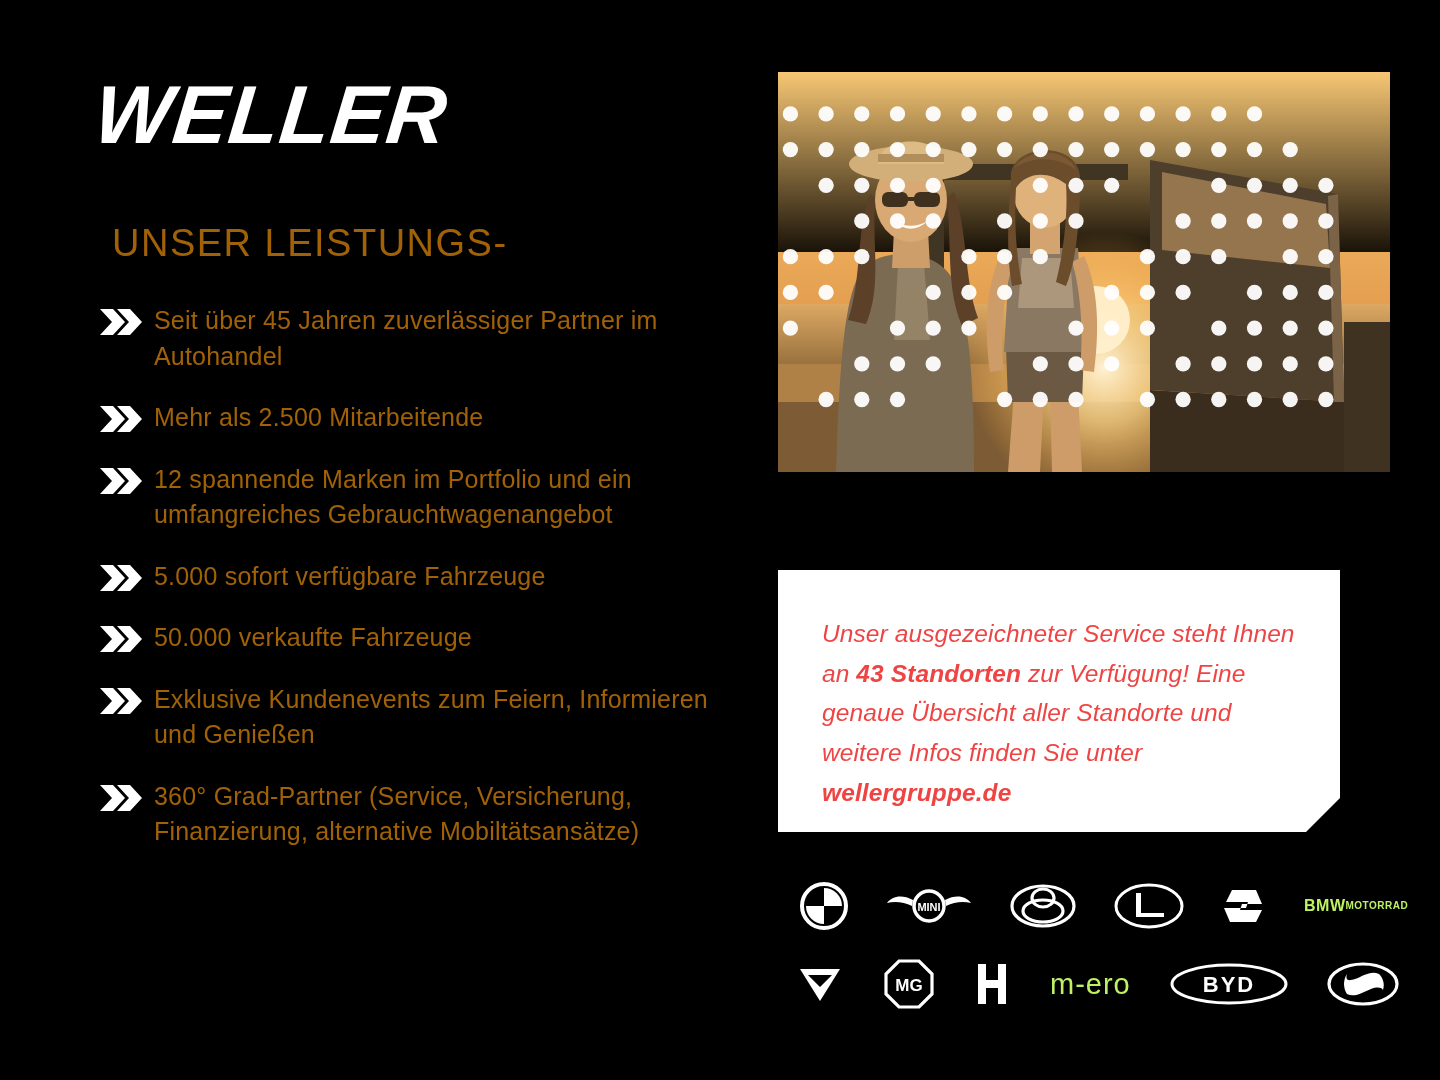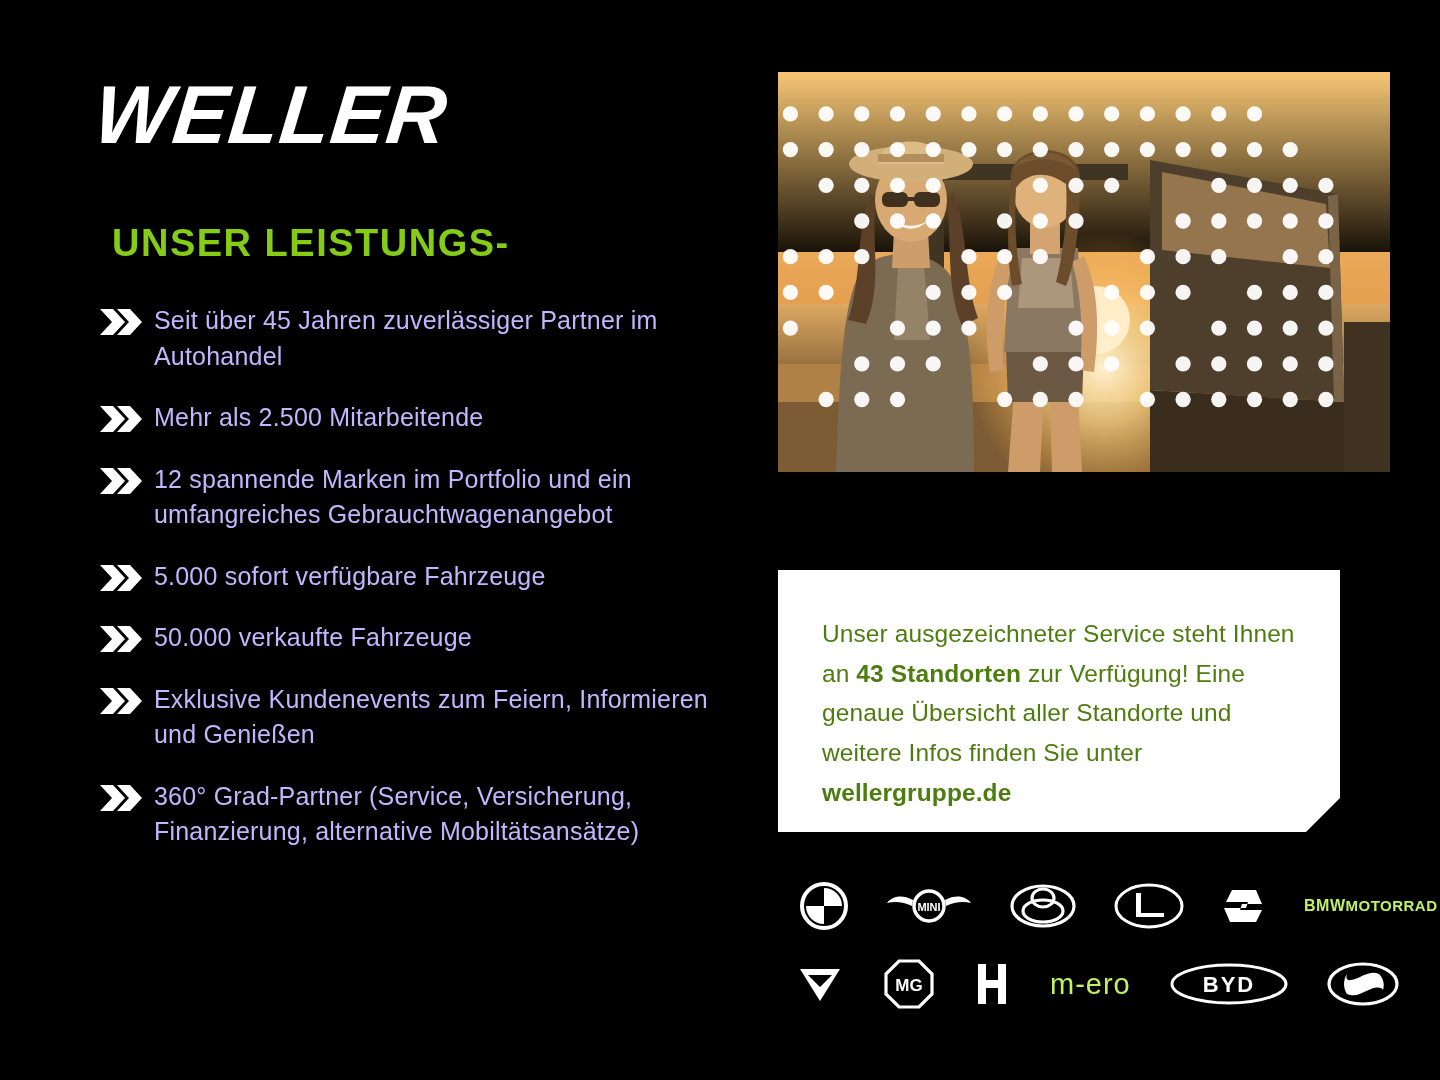--- a/index.html
+++ b/index.html
@@ -27,23 +27,23 @@
     font-size: 82px;
     font-weight: 700;
     letter-spacing: 1px;
     font-style: italic;
     transform: skewX(-6deg);
     line-height: 1;
     margin-left: 0px;
     margin-top: 14px;
   }
   .headline {
-    color: #84cc16;
+    color: #a16207;
     font-size: 38px;
-    font-weight: 700;
+    font-weight: 400;
     letter-spacing: 1.5px;
     line-height: 1.35;
     margin-top: 62px;
     margin-left: 17px;
   }
   .promise-list {
     margin-top: 34px;
     margin-left: 5px;
     list-style: none;
   }
@@ -53,21 +53,21 @@
     margin-bottom: 26px;
   }
   .chev {
     flex: 0 0 auto;
     width: 46px;
     margin-top: 6px;
     margin-right: 8px;
     display: block;
   }
   .promise-text {
-    color: #c4b5fd;
+    color: #a16207;
     font-size: 25px;
     line-height: 1.42;
     letter-spacing: 0.2px;
     max-width: 560px;
   }
 
   
   .right {
     position: absolute;
     left: 770px; top: 0;
@@ -95,24 +95,25 @@
   
   .callout {
     position: absolute;
     left: 8px; top: 570px;
     width: 562px; height: 262px;
     background: #fff;
     clip-path: polygon(0 0, 100% 0, 100% calc(100% - 34px), calc(100% - 34px) 100%, 0 100%);
     padding: 44px 40px 30px 44px;
   }
   .callout p {
-    color: #4d7c0f;
+    color: #ef4444;
     font-size: 24.5px;
     line-height: 1.62;
     letter-spacing: 0.1px;
+    font-style: italic;
   }
   .callout b { font-weight: 700; }
 
   
   .logos {
     position: absolute;
     left: 16px; top: 880px;
     width: 640px;
   }
   .logo-row {
@@ -477,21 +478,21 @@
         </div>
 
         <div class="logo">
           <svg width="44" height="48" viewBox="0 0 44 48">
             <path d="M34 8 L10 8 L4 20 L26 20 L24 26 L2 26 L8 40 L34 40 L40 28 L18 28 L20 22 L40 22 Z" fill="#fff"></path>
           </svg>
         </div>
 
         <div class="logo bmw-motorrad">
           <span class="logo-text" style="font-size:16px">BMW</span>
-          <span class="logo-text" style="font-size:15px">MOTORRAD</span>
+          <span class="logo-text" style="font-size:10px">MOTORRAD</span>
         </div>
 
       </div>
 
       <div class="logo-row second">
 
         <div class="logo">
           <svg width="52" height="46" viewBox="0 0 52 46">
             <path d="M6 8 L26 8 L26 14 L14 14 L26 26 L38 14 L26 14 L26 8 L46 8 L26 40 Z" fill="#fff"></path>
           </svg>

